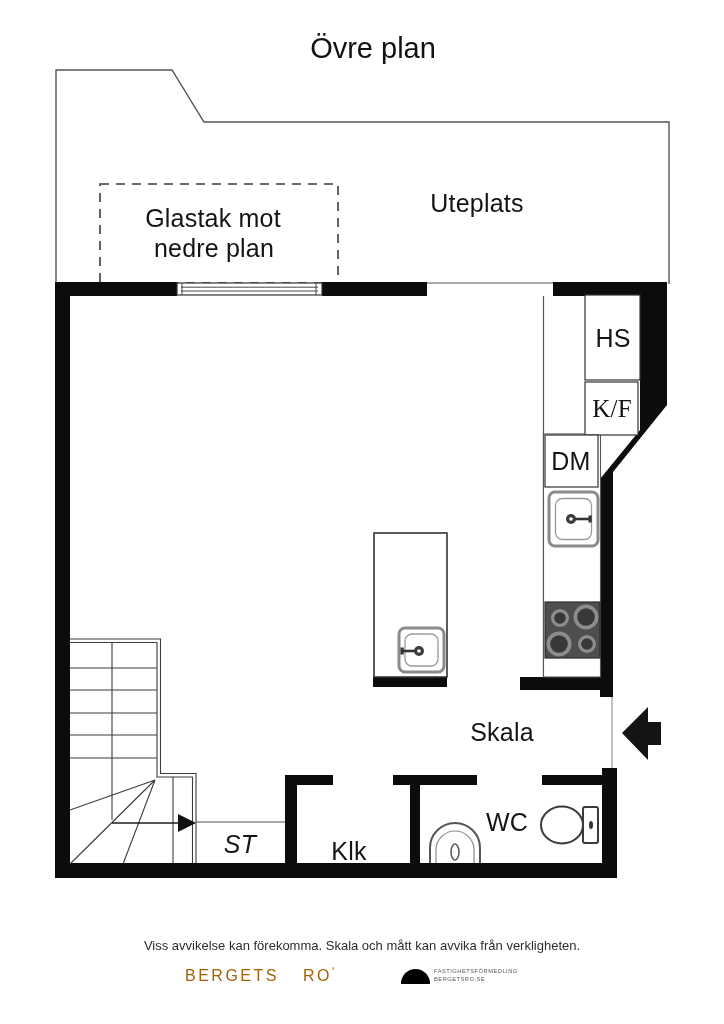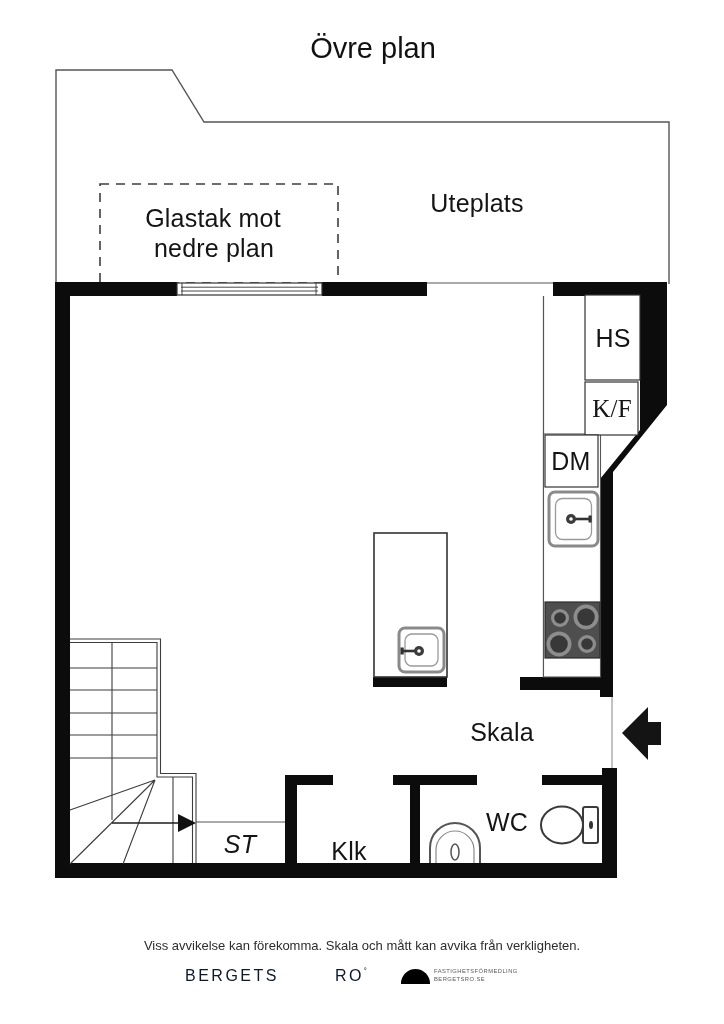--- a/index.html
+++ b/index.html
@@ -14,21 +14,21 @@
   }
   .title {
     position:absolute; transform:translate(-50%,-50%);
     font-size:29px; color:#111; white-space:nowrap;
   }
   .disclaimer {
     position:absolute; left:362px; top:945px; transform:translate(-50%,-50%);
     font-size:13px; color:#2d2d2d; white-space:nowrap;
   }
   .brand-main {
-    position:absolute; top:967px; font-size:16px; color:#0f172a;
+    position:absolute; top:967px; font-size:16px; color:#a16207;
     letter-spacing:2.5px; white-space:nowrap;
   }
   .brand-mark { font-size:9px; vertical-align:super; letter-spacing:0; }
   .dome {
     position:absolute; left:401px; top:969px; width:29px; height:14.5px;
     background:#000; border-radius:29px 29px 0 0;
   }
   .agency {
     position:absolute; left:434px; top:967px; font-size:5.8px; line-height:8px;
     color:#5a5a5a; letter-spacing:0.45px; white-space:nowrap;
@@ -142,21 +142,21 @@
   <div class="label" style="left:612px; top:409px;font-family:Liberation Serif, serif;">K/F</div>
   <div class="label" style="left:571px; top:461px;">DM</div>
   <div class="label" style="left:502px; top:732px;">Skala</div>
   <div class="label" style="left:349px; top:823px;margin-top:28px;">Klk</div>
   <div class="label" style="left:240px; top:844px;font-style:italic;">ST</div>
   <div class="label" style="left:507px; top:822px;">WC</div>
 
   <div class="disclaimer">Viss avvikelse kan förekomma. Skala och mått kan avvika från verkligheten.</div>
 
   <div class="brand-main" style="left:185px;">BERGETS</div>
-  <div class="brand-main" style="left:335px;"><span>RO</span><span class="brand-mark">˚</span></div>
+  <div class="brand-main" style="left:303px;"><span>RO</span><span class="brand-mark">˚</span></div>
 
   <div class="dome"></div>
   <div class="agency">
     <div>FASTIGHETSFÖRMEDLING</div>
     <div>BERGETSRO.SE</div>
   </div>
 
 </div>
 
 </body></html>

